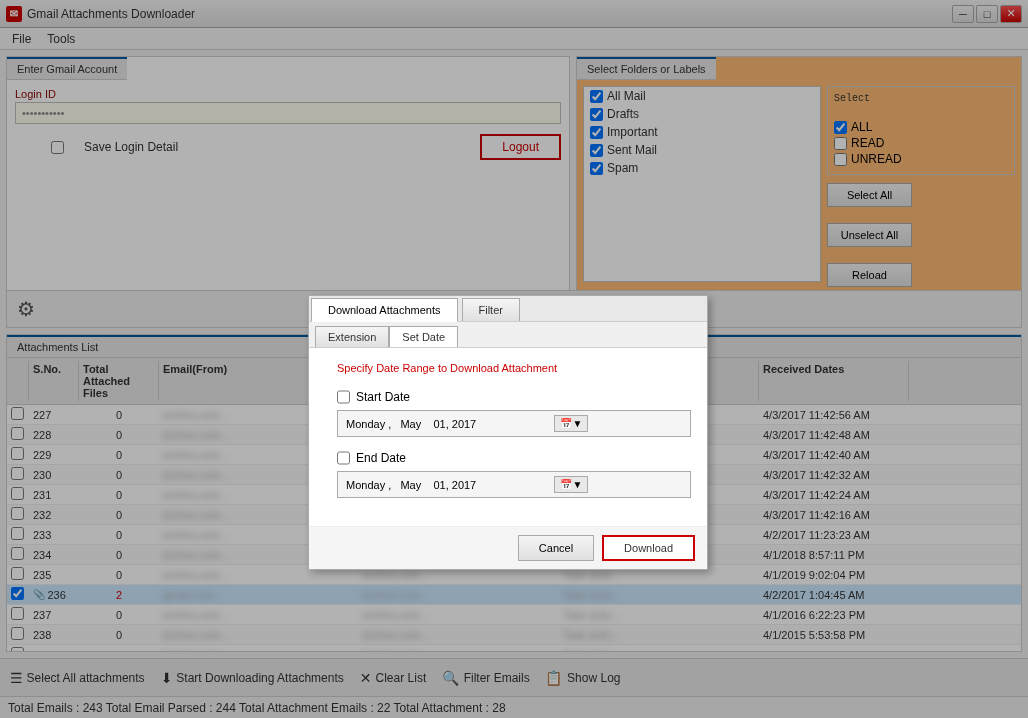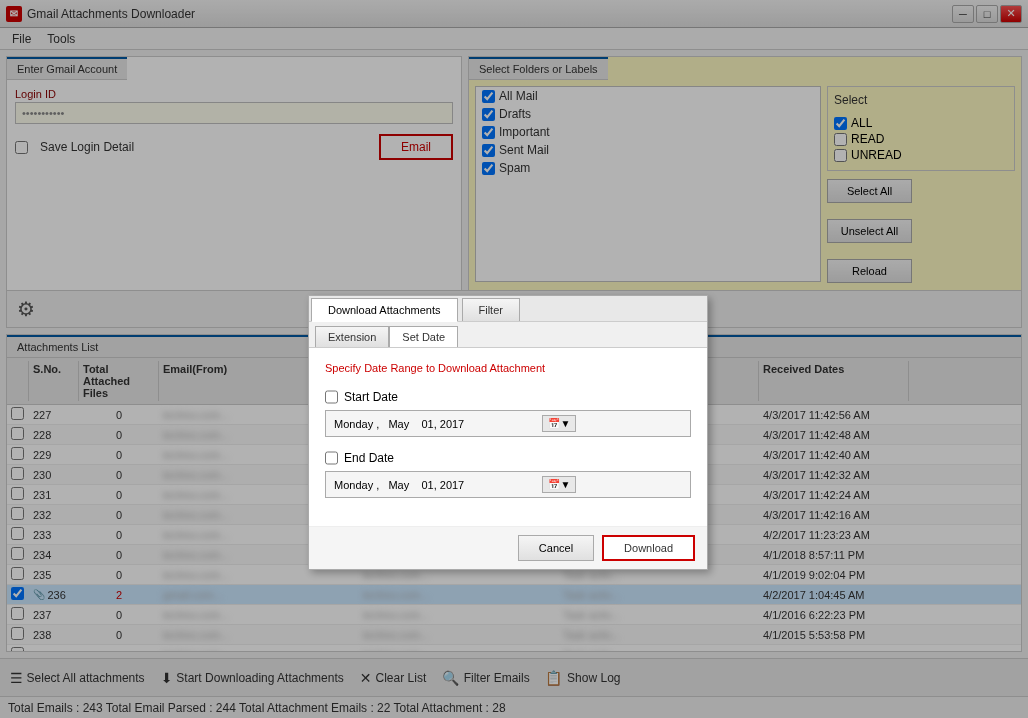--- a/index.html
+++ b/index.html
@@ -27,32 +27,32 @@
     
     .gmail-panel { flex: 1; border: 1px solid #ccc; background: white; }
     .panel-tab { background: #e8e8e8; border-bottom: 1px solid #ccc; padding: 4px 10px; font-size: 11px; color: #333; display: inline-block; border-top: 2px solid #0058a3; }
     .panel-body { padding: 8px; }
     .field-label { color: #8b0000; font-size: 11px; margin-bottom: 2px; margin-top: 8px; }
     .field-label:first-child { margin-top: 0; }
     .input-row { display: flex; align-items: center; border: 1px solid #c0c0c0; background: #fffff0; }
     .input-field { flex: 1; border: none; background: transparent; padding: 4px 6px; font-size: 11px; outline: none; color: #888; }
     .input-dropdown { width: 20px; background: #e0e0e0; border-left: 1px solid #c0c0c0; display: flex; align-items: center; justify-content: center; cursor: pointer; height: 22px; font-size: 8px; }
     .bottom-row { display: flex; justify-content: space-between; align-items: center; margin-top: 10px; }
-    .checkbox-label { display: flex; align-items: center; gap: 12px; font-size: 11px; color: #333; }
+    .checkbox-label { display: flex; align-items: center; gap: 20px; font-size: 11px; color: #333; margin-left: 36px; }
     .logout-btn { background: white; border: 2px solid #c00; color: #c00; padding: 4px 20px; font-size: 12px; cursor: pointer; font-weight: 500; }
     
     
-    .folders-panel { width: 554px; border: 1px solid #ccc; background: #fef9c3; }
+    .folders-panel { width: 446px; border: 1px solid #ccc; background: #fdba74; }
     .folders-panel-tab { background: #e8e8e8; border-bottom: 1px solid #ccc; padding: 4px 10px; font-size: 11px; color: #333; display: inline-block; border-top: 2px solid #0058a3; }
     .folders-body { display: flex; height: calc(100% - 26px); }
     .folders-list { flex: 1; border: 1px solid #c0c0c0; margin: 6px 0 6px 6px; overflow-y: auto; background: white; }
     .folder-item { display: flex; align-items: center; gap: 4px; padding: 2px 6px; font-size: 11px; color: #333; }
     .folder-item input[type=checkbox] { margin: 0; }
     .select-panel { border: 1px solid #ccc; padding: 6px; margin-bottom: 4px; }
-    .select-panel-title { font-size: 12px; margin-bottom: 9px; color: #333; }
+    .select-panel-title { font-size: 10px; margin-bottom: 16px; color: #333; font-family: Liberation Mono, monospace; }
     .check-option { display: flex; align-items: center; gap: 4px; font-size: 11px; margin: 2px 0; }
     .folders-btns { display: flex; flex-direction: column; gap: 16px; }
     .folder-btn { background: linear-gradient(to bottom, #f5f5f5, #e0e0e0); border: 1px solid #aaa; padding: 5px 4px; font-size: 11px; cursor: pointer; text-align: center; width: 85px; }
     
     
     .start-listing-row { display: flex; align-items: center; gap: 8px; background: #f0f0f0; border: 1px solid #ccc; margin: 0 6px 6px 6px; padding: 6px 10px; }
     .gear-icon { font-size: 20px; color: #555; }
     .start-listing-btn-text { font-size: 16px; font-weight: bold; color: #333; flex: 1; text-align: center; cursor: pointer; }
     
     
@@ -81,21 +81,21 @@
     
     
     .modal-overlay { position: absolute; top: 0; left: 0; width: 100%; height: 100%; background: rgba(0,0,0,0.3); display: flex; align-items: flex-start; justify-content: flex-start; z-index: 100; }
     .modal { position: absolute; top: 295px; left: 308px; width: 400px; background: white; border: 1px solid #aaa; box-shadow: 3px 3px 8px rgba(0,0,0,0.3); }
     .modal-tabs { display: flex; border-bottom: 1px solid #ccc; background: #e8e8e8; }
     .modal-tab { padding: 5px 16px; font-size: 11px; cursor: pointer; border: 1px solid #aaa; border-bottom: none; background: linear-gradient(to bottom, #f5f5f5, #e0e0e0); margin: 2px 2px 0 2px; color: #333; }
     .modal-tab.active { background: white; border-bottom: 1px solid white; color: #000; z-index: 1; position: relative; margin-bottom: -1px; }
     .modal-subtabs { display: flex; padding: 4px 6px 0 6px; border-bottom: 1px solid #ccc; background: #f0f0f0; }
     .modal-subtab { padding: 4px 12px; font-size: 11px; cursor: pointer; border: 1px solid #aaa; border-bottom: none; background: linear-gradient(to bottom, #f5f5f5, #e0e0e0); color: #333; }
     .modal-subtab.active { background: white; }
-    .modal-body { padding: 14px 16px; }
+    .modal-body { padding: 14px 16px; margin-left: 12px; }
     .modal-description { color: #c00; font-size: 11px; margin-bottom: 16px; }
     .date-section { margin-bottom: 14px; }
     .date-checkbox-row { display: flex; gap: 6px; margin-bottom: 6px; }
     .date-input-row { display: flex; align-items: center; border: 1px solid #aaa; background: #f5f5f5; padding: 4px 8px; gap: 8px; font-size: 11px; }
     .date-input-row input { border: none; background: transparent; font-size: 11px; outline: none; width: 100%; }
     .date-cal-btn { background: #e8e8e8; border: 1px solid #aaa; padding: 2px 5px; cursor: pointer; font-size: 10px; display: flex; align-items: center; }
     .modal-footer { display: flex; justify-content: flex-end; gap: 8px; padding: 8px 12px; border-top: 1px solid #eee; background: #f5f5f5; }
     .modal-btn { padding: 5px 20px; font-size: 11px; cursor: pointer; border: 1px solid #aaa; background: linear-gradient(to bottom, #f5f5f5, #e0e0e0); }
     .modal-btn.download-btn { border: 2px solid #c00; background: white; color: #333; font-weight: 500; }
   </style>
@@ -128,21 +128,21 @@
       <div class="panel-body">
         <div class="field-label">Login ID</div>
         <div class="input-row">
           <input class="input-field" type="password" value="password123" style="">
         </div>
         <div class="bottom-row">
           <label class="checkbox-label">
             <input type="checkbox" style="">
             <span>Save Login Detail</span>
           </label>
-          <button class="logout-btn">Email</button>
+          <button class="logout-btn">Logout</button>
         </div>
       </div>
     </div>
 
     <div class="folders-panel">
       <div class="folders-panel-tab">Select Folders or Labels</div>
       <div class="folders-body">
         <div class="folders-list">
           <div class="folder-item">
             <input type="checkbox" checked="" style="">

